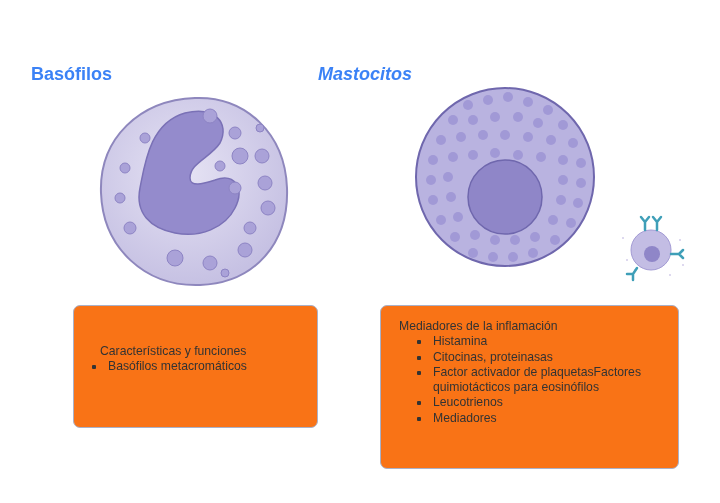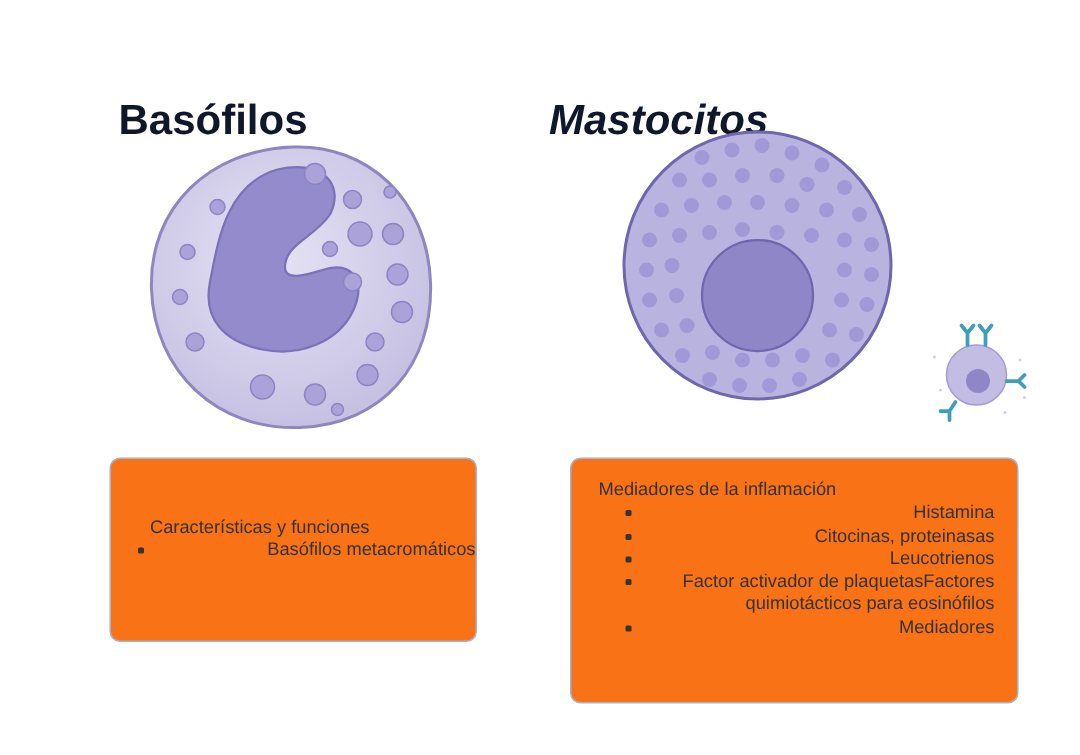--- a/index.html
+++ b/index.html
@@ -1,33 +1,32 @@
 <!DOCTYPE html>
 <html><head>
 <meta charset="utf-8">
 <style>
   html, body { margin: 0; padding: 0; }
   body {
     width: 720px; height: 503px; background: #ffffff; position: relative; overflow: hidden;
     font-family: "Liberation Sans", sans-serif;
   }
   .title {
-    position: absolute; font-weight: bold; font-size: 28px; color: #0f172a;
+    position: absolute; font-weight: bold; font-size: 18px; color: #3b82f6;
     font-family: "Liberation Sans", sans-serif;
-    margin-left: 48px;
   }
   #title-baso { left: 31px; top: 64px; }
   #title-masto { left: 318px; top: 64px; font-style: italic; }
   svg.cell { position: absolute; }
   .box {
     position: absolute; background: #f97316; border: 1.5px solid #a9b1c9; border-radius: 7px;
     box-sizing: border-box; font-size: 12.2px; color: #333333; line-height: 15.3px;
     font-family: "Liberation Sans", sans-serif;
   }
-  .box ul { margin: 0; padding-left: 34px; list-style: none; text-align: right; }
+  .box ul { margin: 0; padding-left: 34px; list-style: none; }
   .box li { position: relative; }
   .box li::before {
     content: ""; position: absolute; left: -16px; top: 6px; width: 4px; height: 4px;
     background: #333; border-radius: 1px;
   }
   #box-baso { left: 73px; top: 305px; width: 245px; height: 123px; padding: 38px 0 0 0; }
   #box-baso .head { margin-left: 0; padding-left: 26px; }
   #box-masto { left: 380px; top: 305px; width: 299px; height: 164px; padding: 13px 0 0 18px; }
   #box-masto ul { padding-left: 34px; }
 </style>
@@ -147,17 +146,17 @@
   <ul>
     <li>Basófilos metacromáticos</li>
   </ul>
 </div>
 
 <div class="box" id="box-masto">
   <div class="head">Mediadores de la inflamación</div>
   <ul style="width:230px">
     <li>Histamina</li>
     <li>Citocinas, proteinasas</li>
+    <li>Factor activador de plaquetasFactores quimiotácticos para eosinófilos</li>
     <li>Leucotrienos</li>
-    <li>Factor activador de plaquetasFactores quimiotácticos para eosinófilos</li>
     <li>Mediadores</li>
   </ul>
 </div>
 
 </body></html>

